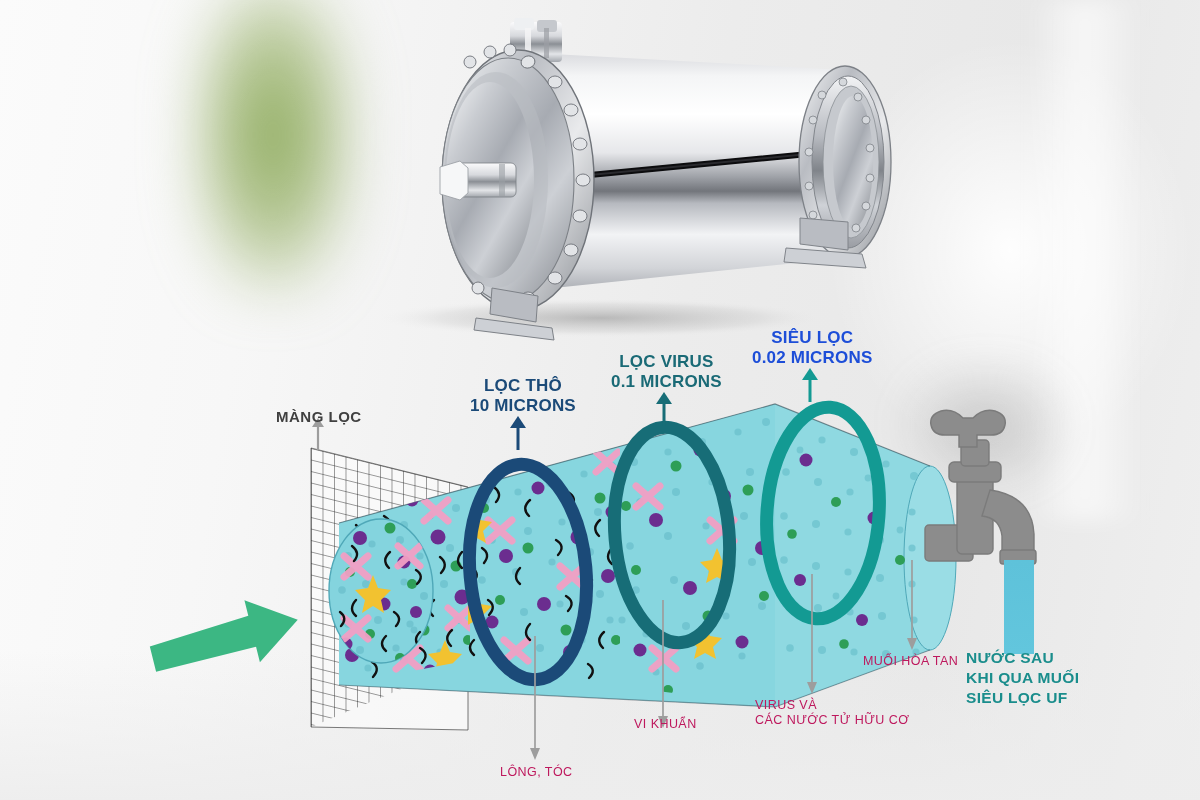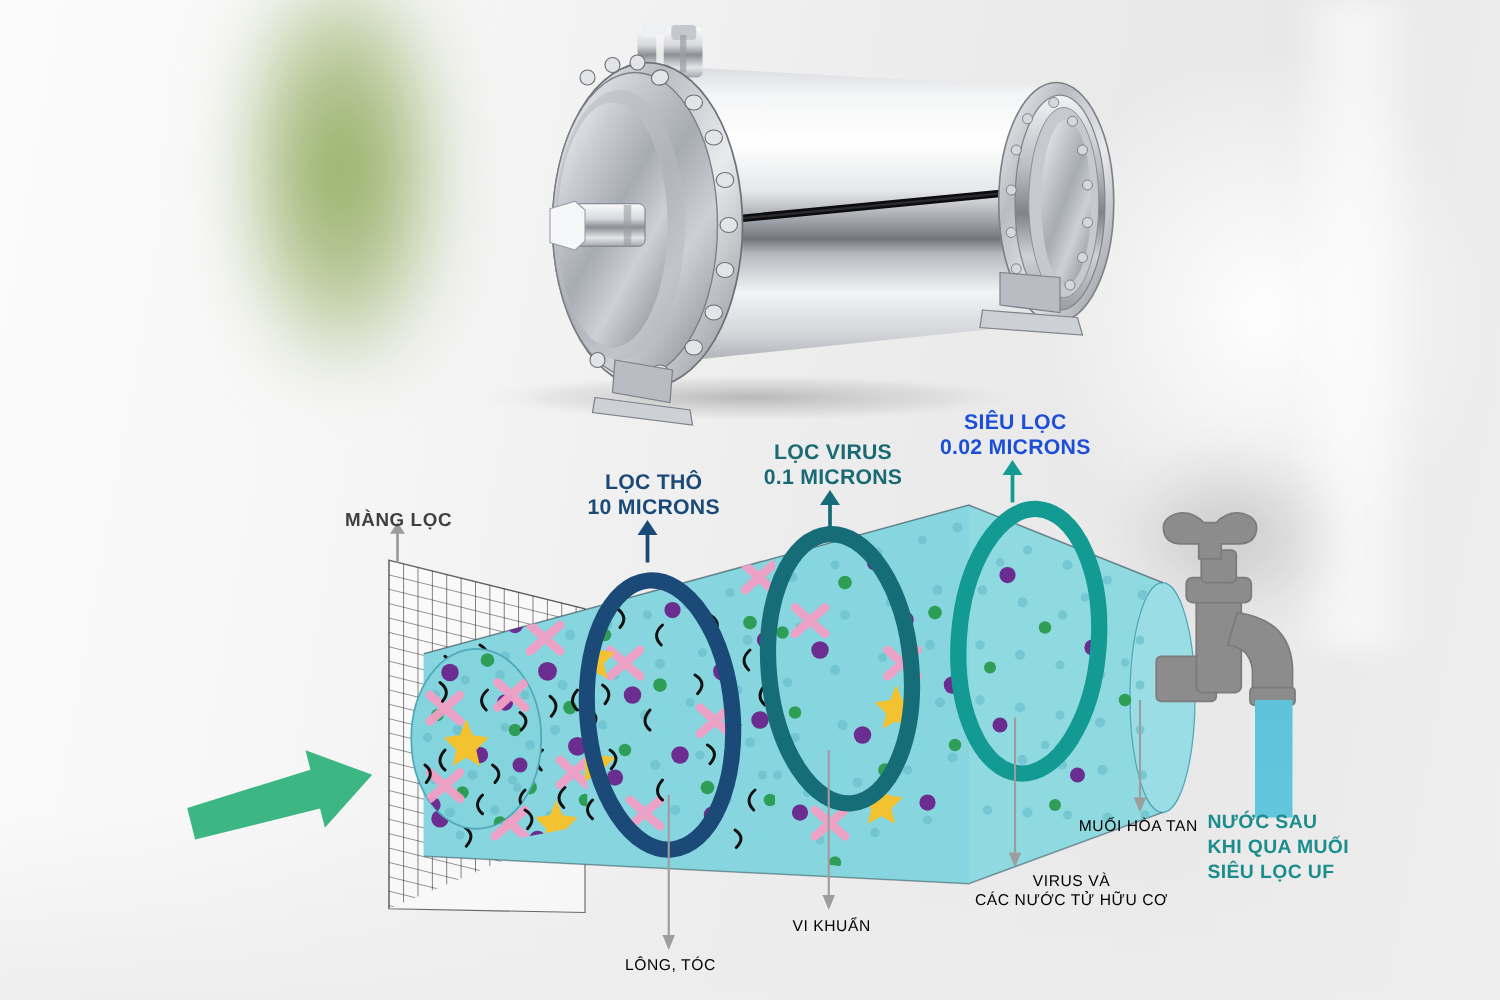--- a/index.html
+++ b/index.html
@@ -50,24 +50,24 @@
     white-space:nowrap;
     line-height:1.18;
   }
   .lbl-top {
     font-weight:bold;
     font-size:17px;
     letter-spacing:0.2px;
     text-align:center;
   }
   .lbl-gray-small {
-    color:#000000;
+    color:#be185d;
     font-size:12.5px;
     letter-spacing:0.45px;
-    text-align:center;
+    text-align:left;
   }
   .lbl-green-big {
     color:#3cb783;
     font-weight:bold;
     font-size:30px;
     letter-spacing:0.6px;
     line-height:1.22;
   }
   .lbl-teal-out {
     color:#1a8d8c;
@@ -78,22 +78,22 @@
   }
   #label-mang-loc {
     left:276px; top:396px;
     color:#404040; font-size:15px; font-weight:bold; letter-spacing:0.5px;margin-top:12px;
   }
   #label-loc-tho  { left:470px; top:376px; color:#1b4a78; }
   #label-loc-tinh { left:611px; top:352px; color:#1a6a76; }
   #label-sieu-loc { left:752px; top:328px; color:#1d4ed8; }
 
   #label-long-toc      { left:500px; top:765px; }
-  #label-vi-khuan      { left:634px; top:734px; }
-  #label-virus         { left:755px; top:698px;margin-left:25px; }
+  #label-vi-khuan      { left:634px; top:717px; }
+  #label-virus         { left:755px; top:698px; }
   #label-muoi-hoa-tan  { left:863px; top:654px; }
   #label-nuoc-dau-vao  { left:139px; top:670px; }
   #label-nuoc-sau      { left:966px; top:648px; }
 </style>
 </head>
 <body>
 
 <div id="bg">
   <div id="bg-green-blur"></div>
   <div id="bg-vertical-band"></div>

